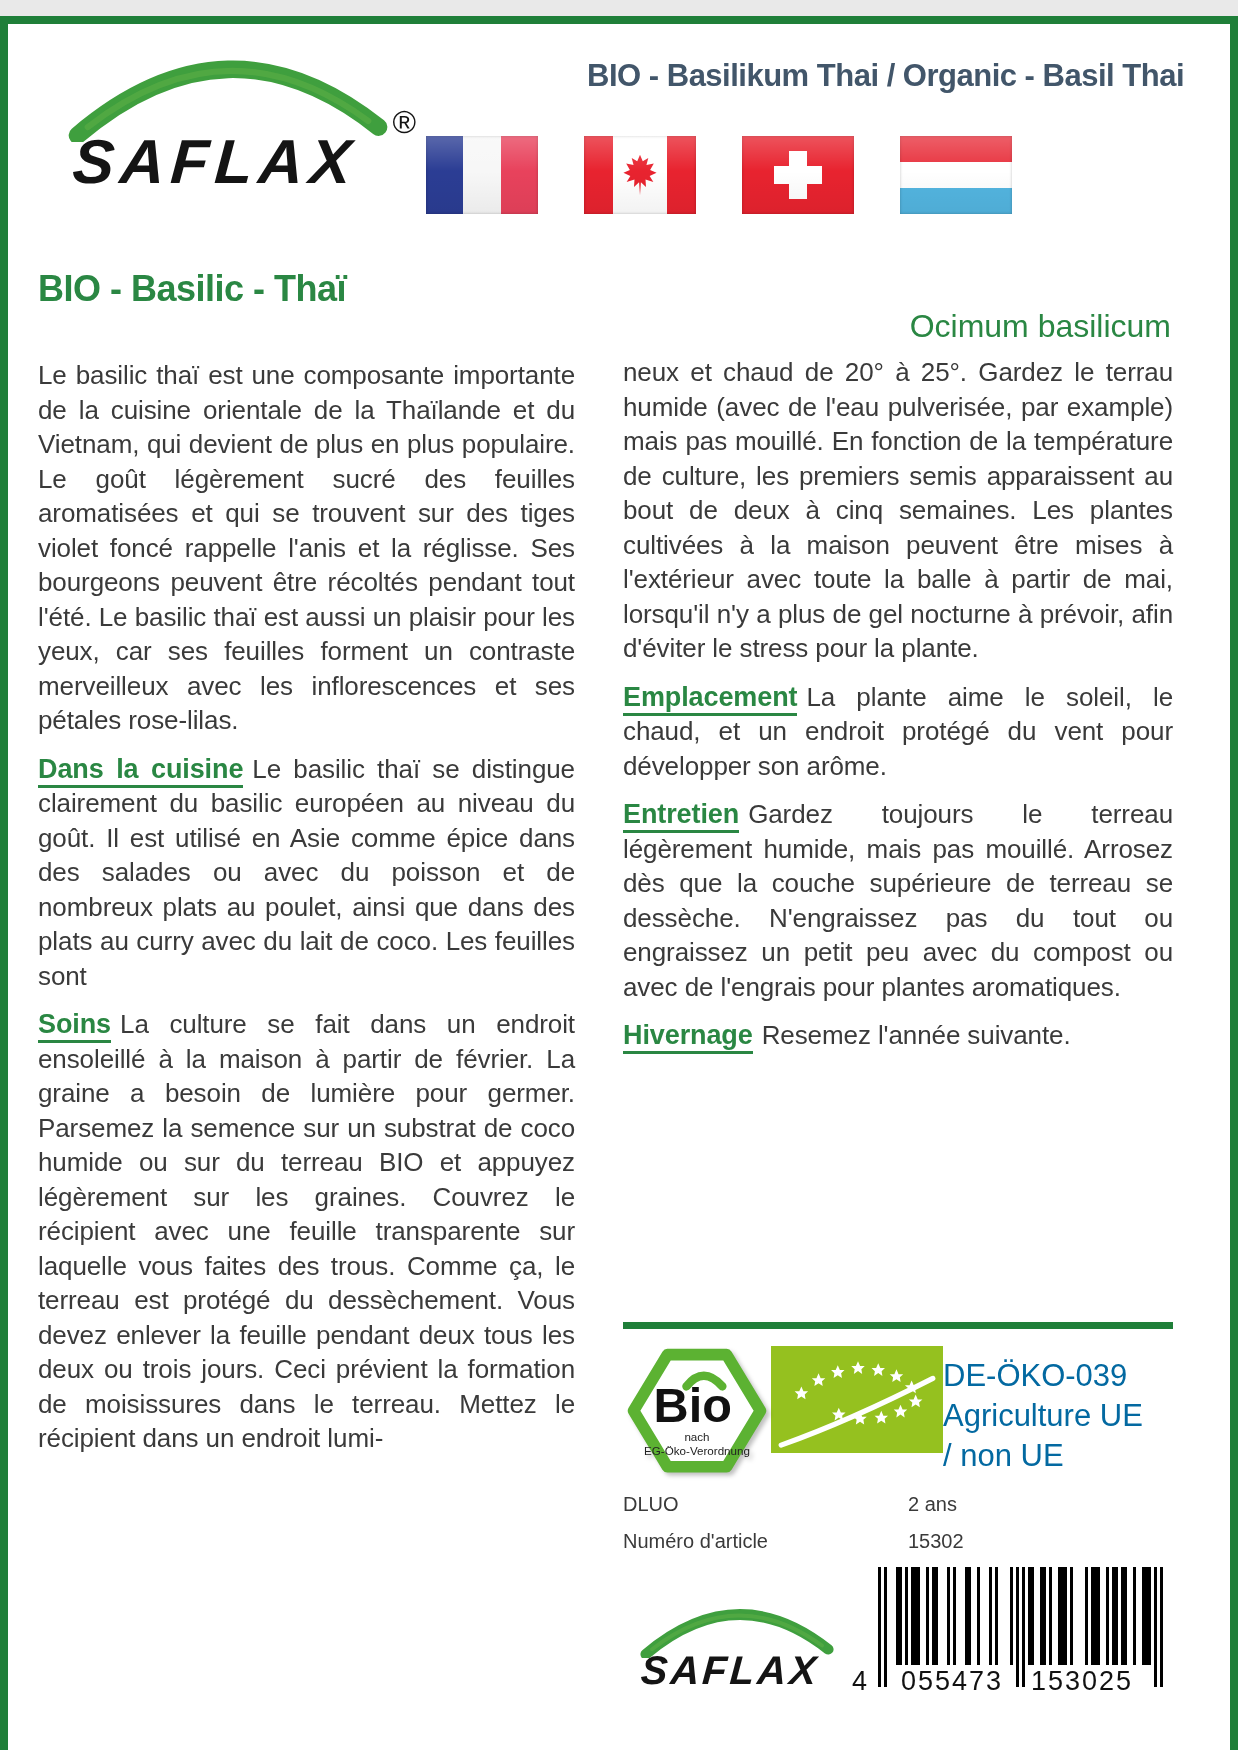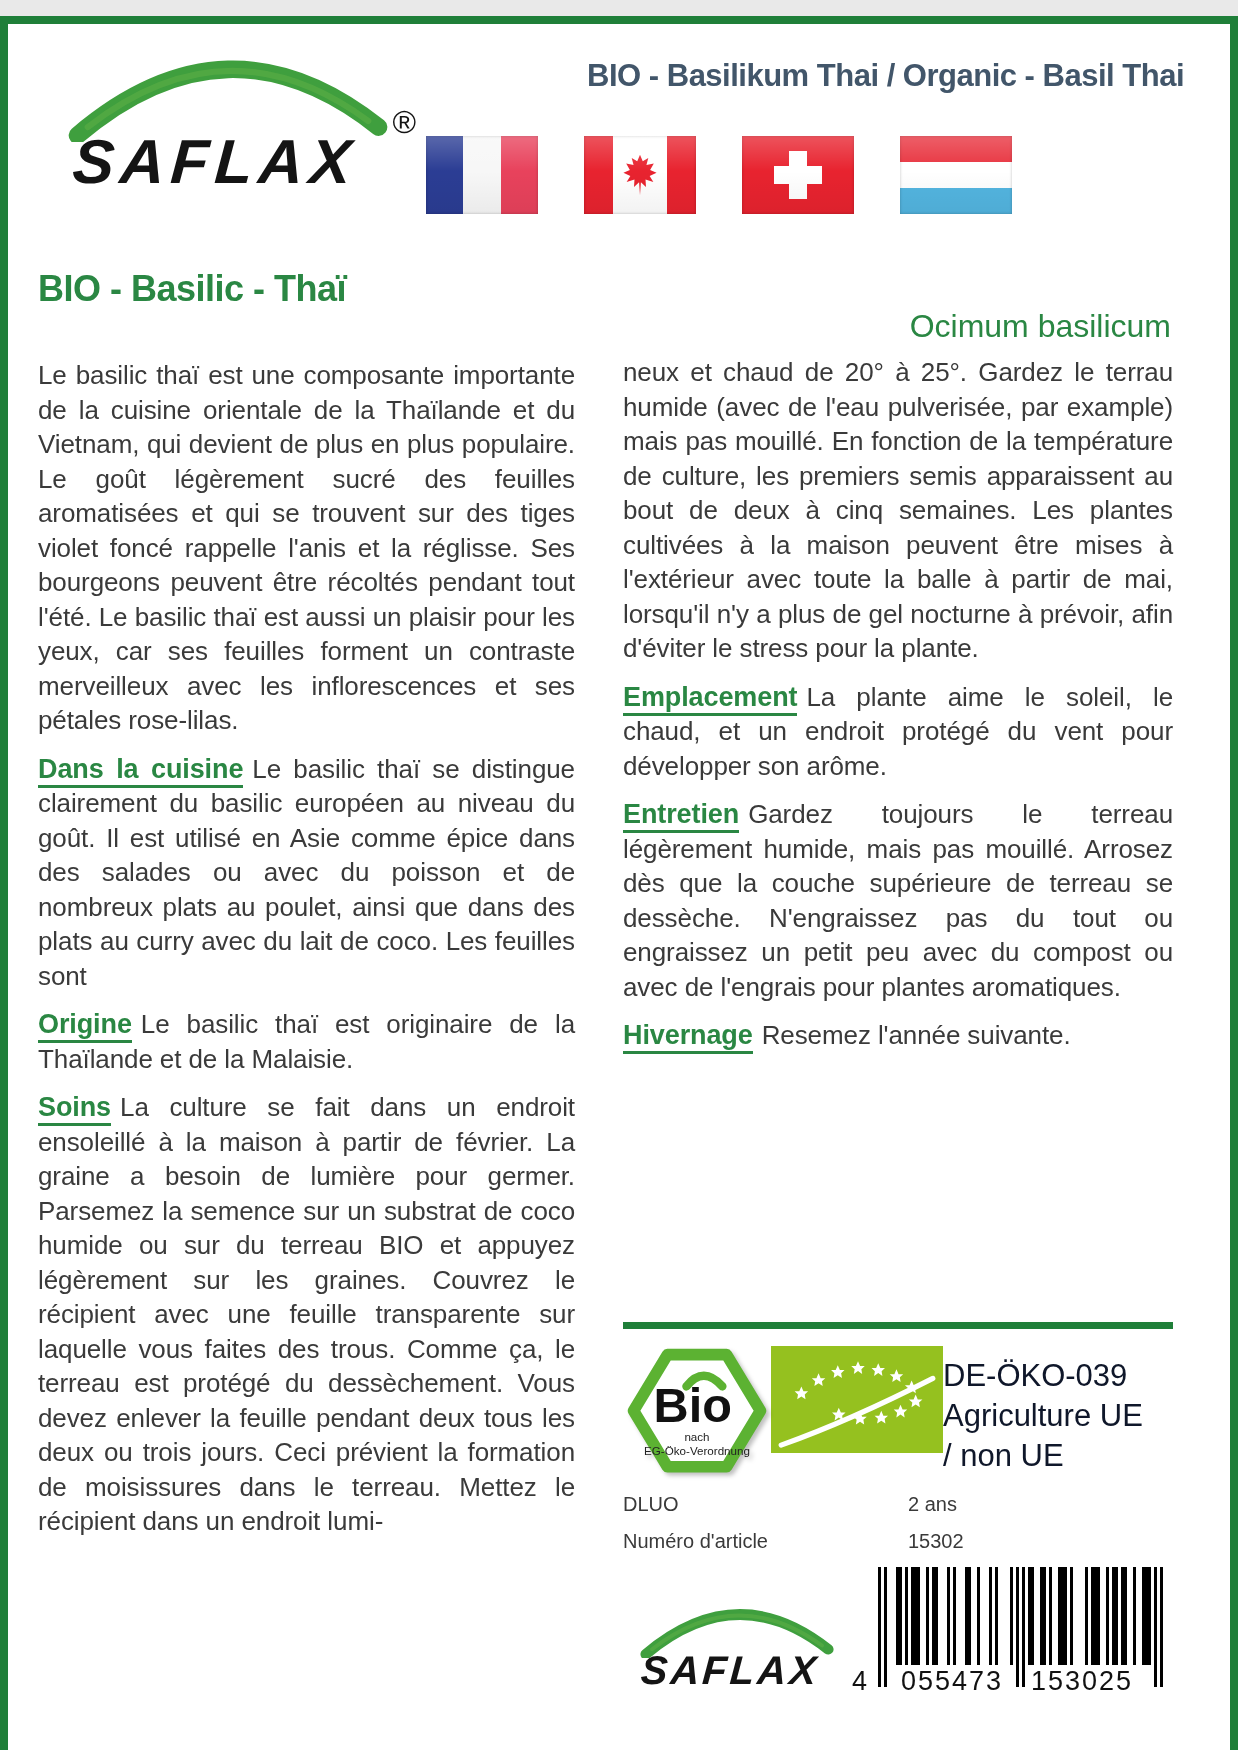--- a/index.html
+++ b/index.html
@@ -75,21 +75,21 @@
     margin-right:9px; white-space:nowrap;
   }
 
   
   .bottom-block { position:absolute; top:1058px; left:0; width:100%; }
   .cert-rule { height:7px; background:#1f7f39; }
 
   .cert-logos { display:flex; margin-top:13px; align-items:flex-start; }
   .bio-seal-svg { width:148px; height:auto; filter:drop-shadow(3px 3px 2px rgba(0,0,0,.25)); flex:none; }
   .eu-logo-svg { width:172px; height:auto; margin-top:4px; flex:none; }
-  .eco-text { font-size:31px; line-height:40px; color:#0f172a; padding-top:14px; }
+  .eco-text { font-size:31px; line-height:40px; color:#0369a1; padding-top:14px; }
 
   .info-rows { margin-top:14px; }
   .info-row { display:flex; font-size:20px; color:#3a3a3a; margin-top:14px; }
   .info-label { width:285px; flex:none; }
 
   .footer-row { display:flex; align-items:flex-end; margin-top:14px; }
   .brand-small { width:205px; margin-left:14px; }
   .brand-small .arc-svg { display:block; width:200px; height:62px; }
   .brand-small .wordmark {
     margin-top:-10px; padding-left:4px;
@@ -142,21 +142,20 @@
 
   <div class="main">
 
     <div class="col-left">
       <h1 class="left-title">BIO - Basilic - Thaï</h1>
 
       <p class="body-p"><span>Le basilic thaï est une composante importante de la cuisine orientale de la Thaïlande et du Vietnam, qui devient de plus en plus populaire. Le goût légèrement sucré des feuilles aromatisées et qui se trouvent sur des tiges violet foncé rappelle l'anis et la réglisse. Ses bourgeons peuvent être récoltés pendant tout l'été. Le basilic thaï est aussi un plaisir pour les yeux, car ses feuilles forment un contraste merveilleux avec les inflorescences et ses pétales rose-lilas.</span></p>
 
       <p class="body-p"><span class="sec-title">Dans la cuisine</span><span>Le basilic thaï se distingue clairement du basilic européen au niveau du goût. Il est utilisé en Asie comme épice dans des salades ou avec du poisson et de nombreux plats au poulet, ainsi que dans des plats au curry avec du lait de coco. Les feuilles sont</span></p>
 
-      <p class="body-p"><span class="sec-title">Origine</span><span>Le basilic thaï est originaire de la Thaïlande et de la Malaisie.</span></p>
 
       <p class="body-p"><span class="sec-title">Soins</span><span>La culture se fait dans un endroit ensoleillé à la maison à partir de février. La graine a besoin de lumière pour germer. Parsemez la semence sur un substrat de coco humide ou sur du terreau BIO et appuyez légèrement sur les graines. Couvrez le récipient avec une feuille transparente sur laquelle vous faites des trous. Comme ça, le terreau est protégé du dessèchement. Vous devez enlever la feuille pendant deux tous les deux ou trois jours. Ceci prévient la formation de moisissures dans le terreau. Mettez le récipient dans un endroit lumi-</span></p>
     </div>
 
     <div class="col-right">
       <h2 class="species">Ocimum basilicum</h2>
 
       <p class="body-p"><span>neux et chaud de 20° à 25°. Gardez le terrau humide (avec de l'eau pulverisée, par example) mais pas mouillé. En fonction de la température de culture, les premiers semis apparaissent au bout de deux à cinq semaines. Les plantes cultivées à la maison peuvent être mises à l'extérieur avec toute la balle à partir de mai, lorsqu'il n'y a plus de gel nocturne à prévoir, afin d'éviter le stress pour la plante.</span></p>
 
       <p class="body-p"><span class="sec-title">Emplacement</span><span>La plante aime le soleil, le chaud, et un endroit protégé du vent pour développer son arôme.</span></p>

